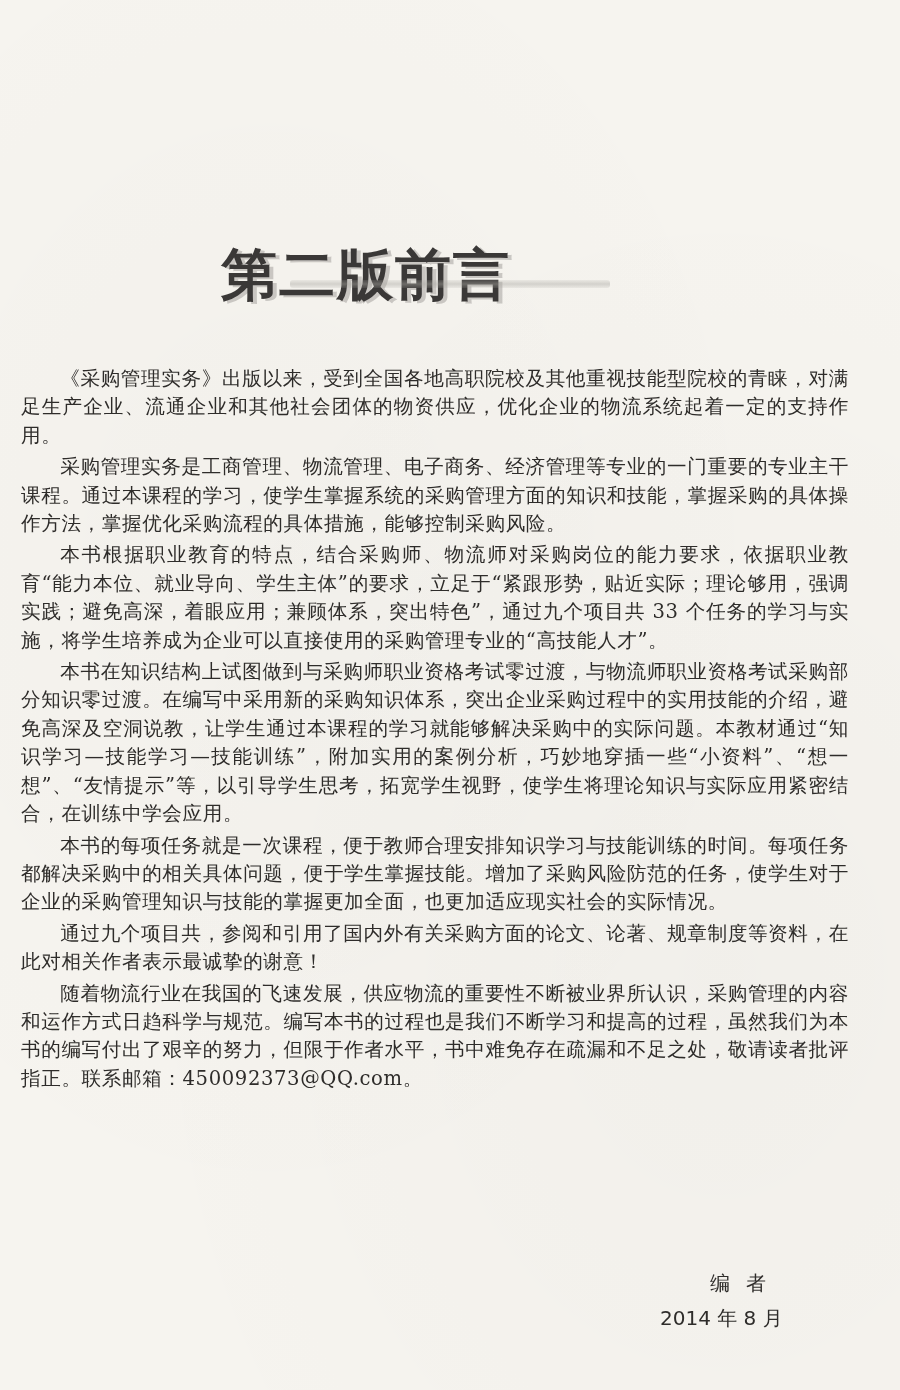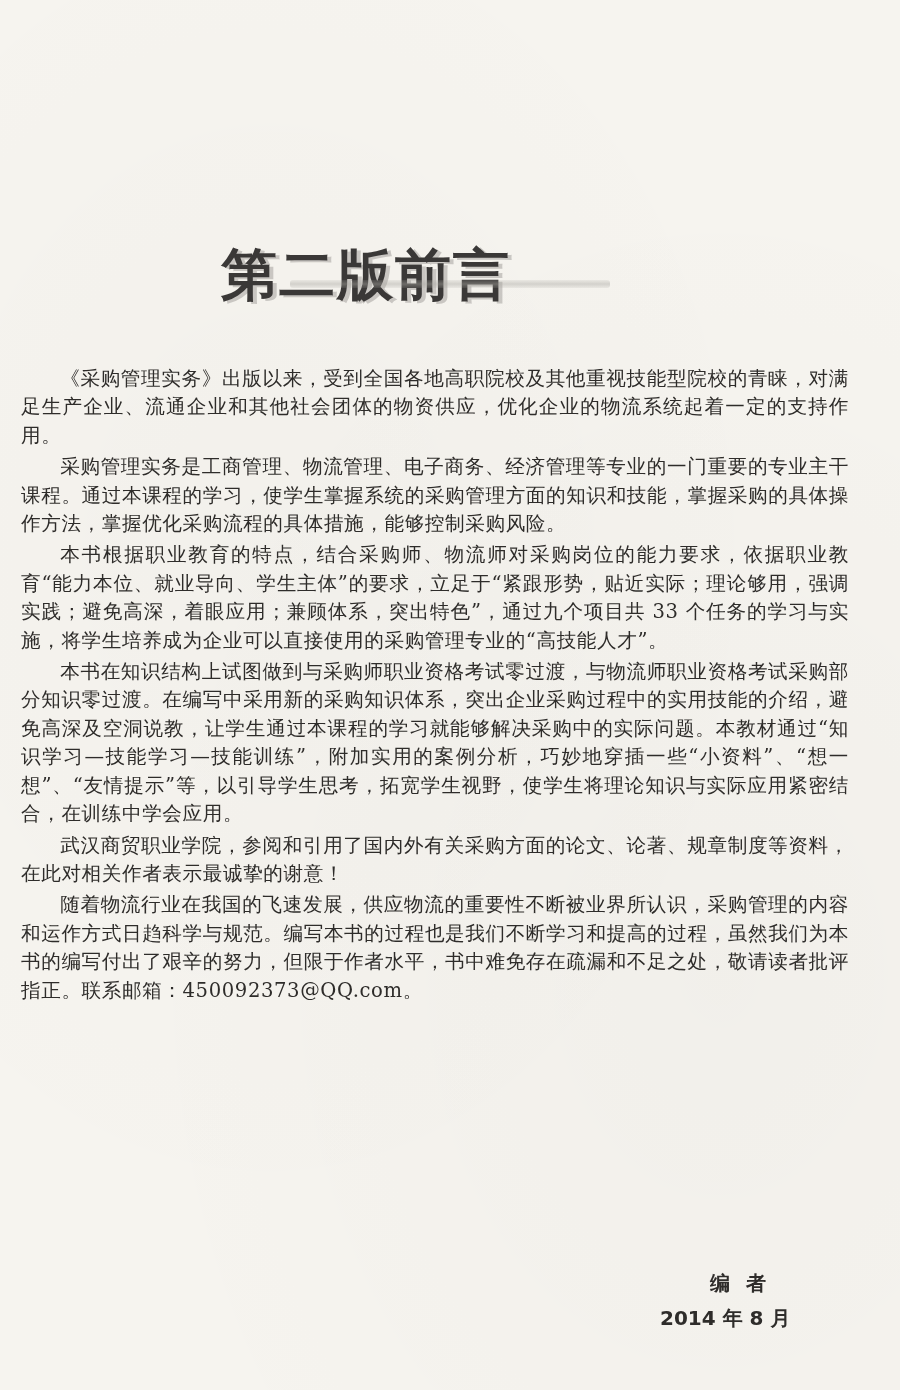--- a/index.html
+++ b/index.html
@@ -61,21 +61,21 @@
     .body-text p {
       margin: 3px;
       text-indent: 2em;
     }
     .signature {
       position: absolute;
       top: 1270px;
       left: 640px;
       width: 200px;
       font-family: "DejaVu Sans", "Liberation Sans", sans-serif;
-      font-weight: bold;
+      font-weight: normal;
       color: #2e2c2a;
     }
     .sig-editor {
       font-size: 20px;
       letter-spacing: 16px;
       padding-left: 70px;
       margin-bottom: 8px;
     }
     .sig-date {
       font-size: 20px;
@@ -90,21 +90,22 @@
   <div class="title-wrap">
     <h1 class="title">第二版前言</h1>
   </div>
   <div class="title-rule"></div>
 
   <div class="body-text">
     <p>《采购管理实务》出版以来，受到全国各地高职院校及其他重视技能型院校的青睐，对满足生产企业、流通企业和其他社会团体的物资供应，优化企业的物流系统起着一定的支持作用。</p>
     <p>采购管理实务是工商管理、物流管理、电子商务、经济管理等专业的一门重要的专业主干课程。通过本课程的学习，使学生掌握系统的采购管理方面的知识和技能，掌握采购的具体操作方法，掌握优化采购流程的具体措施，能够控制采购风险。</p>
     <p>本书根据职业教育的特点，结合采购师、物流师对采购岗位的能力要求，依据职业教育“能力本位、就业导向、学生主体”的要求，立足于“紧跟形势，贴近实际；理论够用，强调实践；避免高深，着眼应用；兼顾体系，突出特色”，通过九个项目共 33 个任务的学习与实施，将学生培养成为企业可以直接使用的采购管理专业的“高技能人才”。</p>
     <p>本书在知识结构上试图做到与采购师职业资格考试零过渡，与物流师职业资格考试采购部分知识零过渡。在编写中采用新的采购知识体系，突出企业采购过程中的实用技能的介绍，避免高深及空洞说教，让学生通过本课程的学习就能够解决采购中的实际问题。本教材通过“知识学习—技能学习—技能训练”，附加实用的案例分析，巧妙地穿插一些“小资料”、“想一想”、“友情提示”等，以引导学生思考，拓宽学生视野，使学生将理论知识与实际应用紧密结合，在训练中学会应用。</p>
-    <p>武汉商贸职业学院，参阅和引用了国内外有关采购方面的论文、论著、规章制度等资料，在此对相关作者表示最诚挚的谢意！</p>
+    <p>本书的每项任务就是一次课程，便于教师合理安排知识学习与技能训练的时间。每项任务都解决采购中的相关具体问题，便于学生掌握技能。增加了采购风险防范的任务，使学生对于企业的采购管理知识与技能的掌握更加全面，也更加适应现实社会的实际情况。</p>
+    <p>通过九个项目共，参阅和引用了国内外有关采购方面的论文、论著、规章制度等资料，在此对相关作者表示最诚挚的谢意！</p>
     <p>随着物流行业在我国的飞速发展，供应物流的重要性不断被业界所认识，采购管理的内容和运作方式日趋科学与规范。编写本书的过程也是我们不断学习和提高的过程，虽然我们为本书的编写付出了艰辛的努力，但限于作者水平，书中难免存在疏漏和不足之处，敬请读者批评指正。联系邮箱：450092373@QQ.com。</p>
   </div>
 
   <div class="signature">
     <div class="sig-editor">编者</div>
     <div class="sig-date">2014 年 8 月</div>
   </div>
 
 </div>
 

